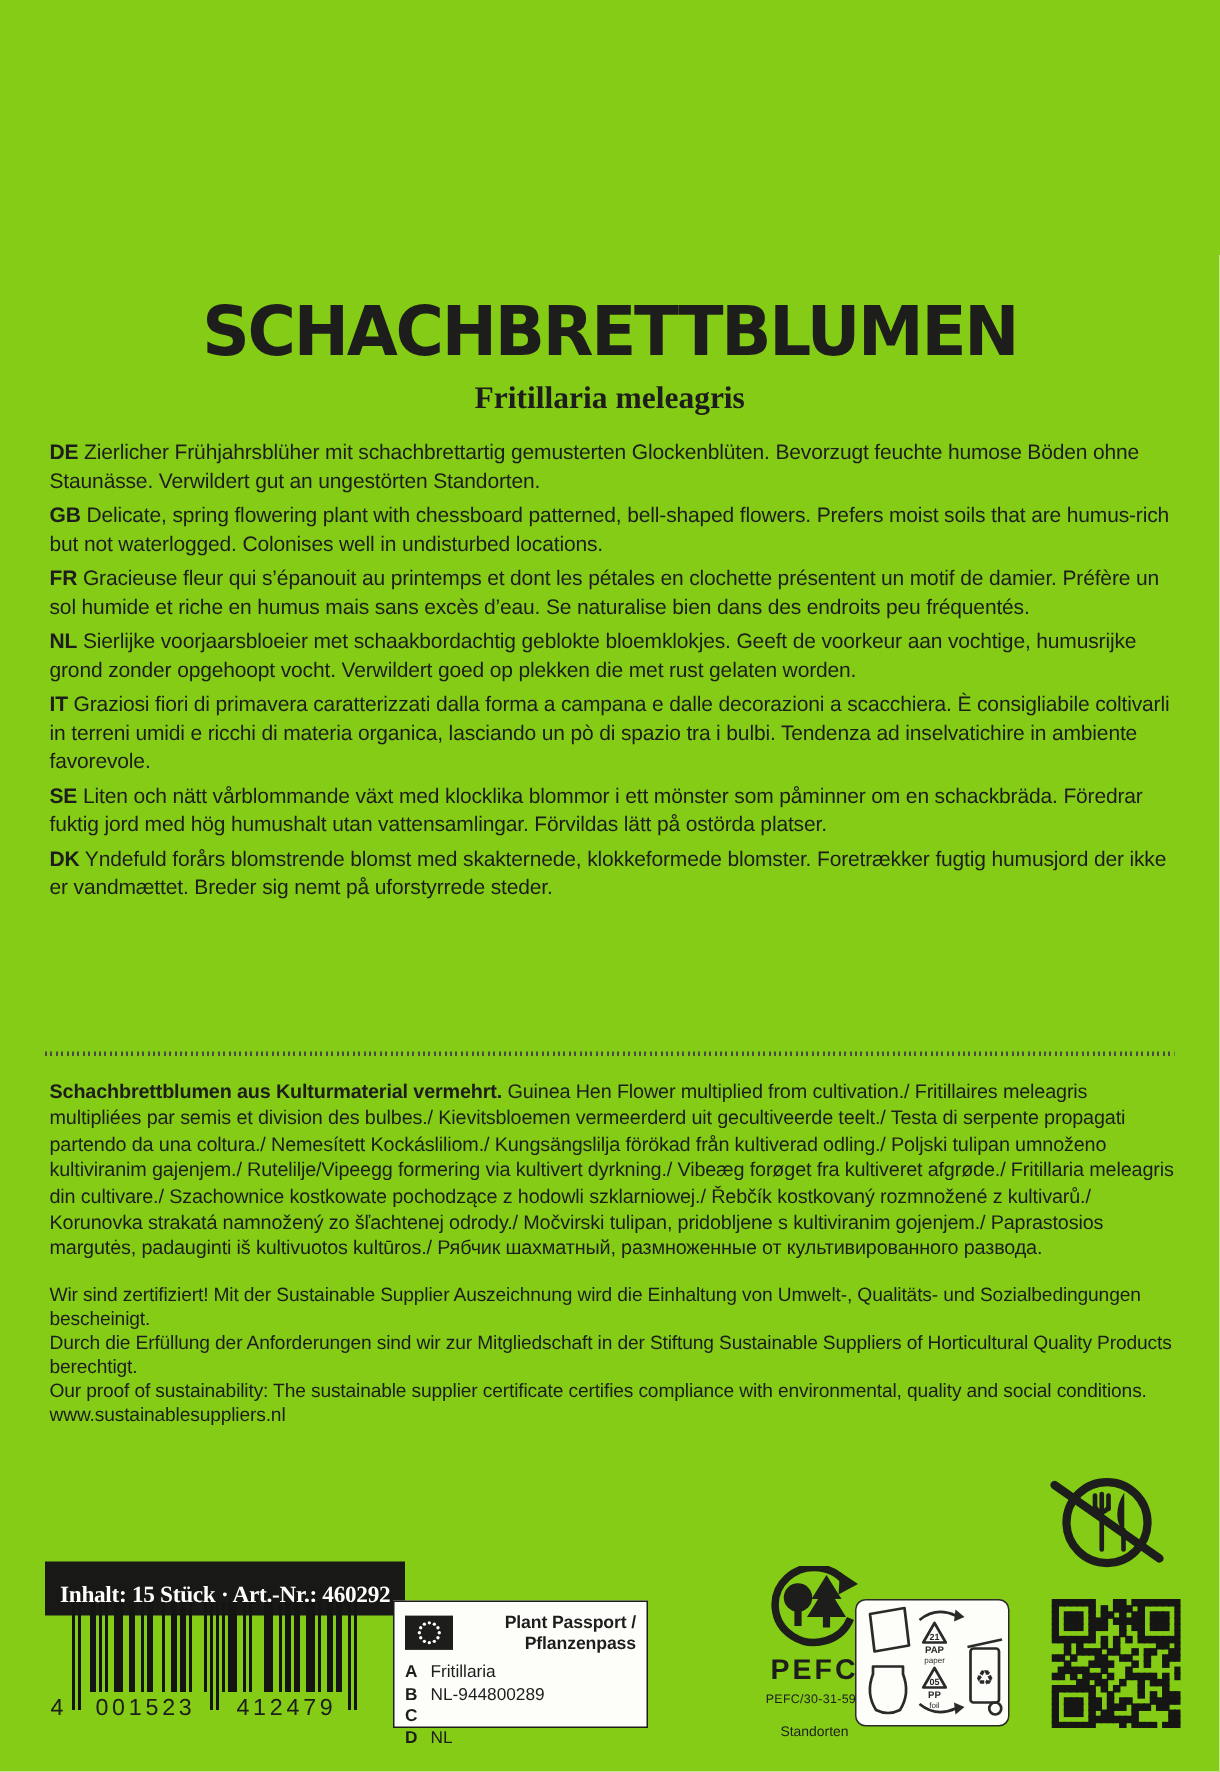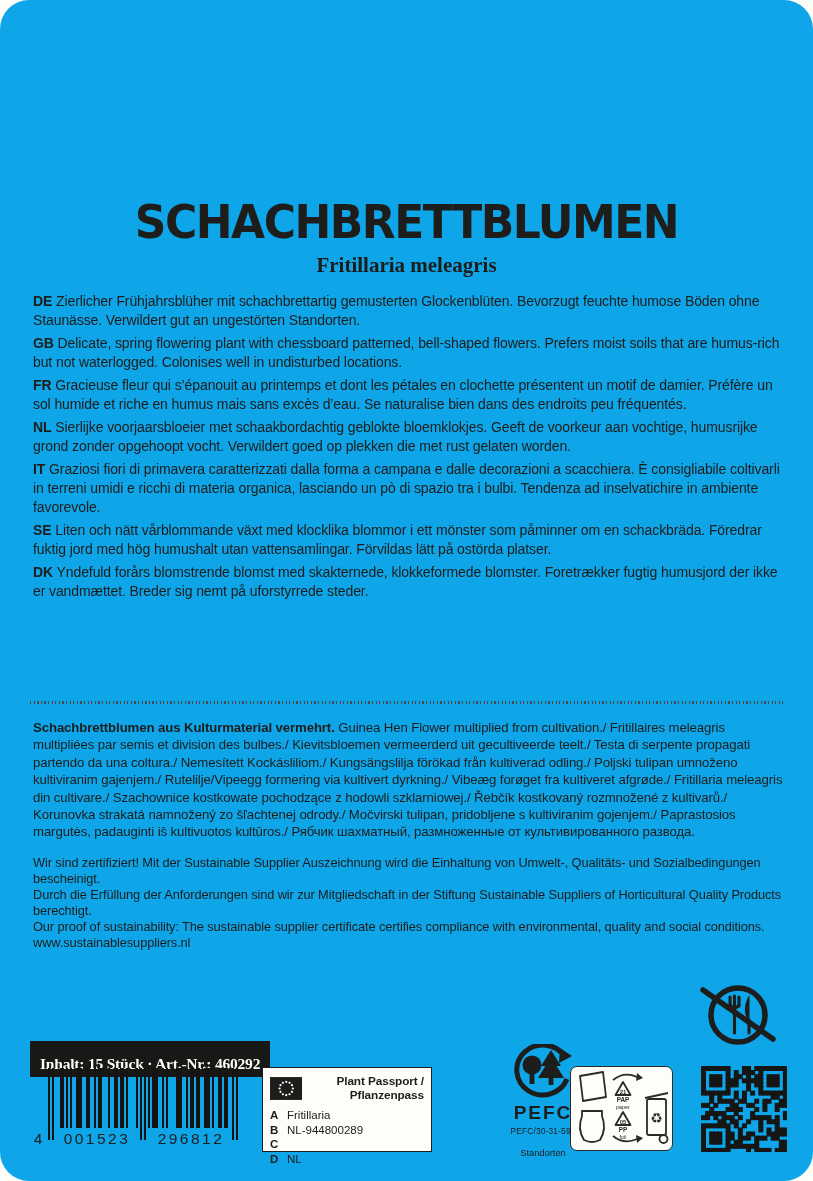--- a/index.html
+++ b/index.html
@@ -1,17 +1,17 @@
 <!DOCTYPE html>
 <html><head>
 <meta charset="utf-8">
 <style>
   html,body{margin:0;padding:0;background:#fdfdfa;}
-  .page{position:relative;width:813px;height:1181px;background:#0ea5e9;color:#1d1d1b;
-        font-family:"Liberation Sans",sans-serif;overflow:hidden;border-radius:29px;}
+  .page{position:relative;width:813px;height:1181px;background:#84cc16;color:#1d1d1b;
+        font-family:"Liberation Sans",sans-serif;overflow:hidden;}
   
   .hdr{position:absolute;top:200px;left:0;width:813px;text-align:center;}
   .title{font-family:"DejaVu Sans",sans-serif;font-weight:700;font-size:44px;
          letter-spacing:-1.5px;line-height:1;transform:scaleY(1.04);}
   .subtitle{font-family:"Liberation Serif",serif;font-weight:700;font-size:21px;margin-top:9px;}
   
   .descs{position:absolute;top:292px;left:33px;width:750px;font-size:14px;line-height:19px;letter-spacing:-0.1px;}
   .descs p{margin:0 0 4px 0;}
   .lang{font-weight:700;}
   
@@ -155,21 +155,21 @@
         <rect x="164" y="0" width="2" height="60" fill="#141412"></rect>
         <rect x="170" y="0" width="2" height="60" fill="#141412"></rect>
         <rect x="172" y="0" width="2" height="60" fill="#141412"></rect>
         <rect x="176" y="0" width="2" height="60" fill="#141412"></rect>
         <rect x="178" y="0" width="2" height="60" fill="#141412"></rect>
         <rect x="184" y="0" width="2" height="72" fill="#141412"></rect>
         <rect x="188" y="0" width="2" height="72" fill="#141412"></rect>
       </svg>
     <div class="bc-num bc-first">4</div>
     <div class="bc-num bc-g1">001523</div>
-    <div class="bc-num bc-g2">296812</div>
+    <div class="bc-num bc-g2">412479</div>
   </div>
 
   <div class="passport">
     <div class="pp-head">
       <svg width="44" height="31" viewBox="0 0 44 31">
         <rect x="0" y="0" width="44" height="31" fill="#1d1d1b"></rect>
         <g id="eu-stars" fill="#fdfdfa">
             <circle cx="22.00" cy="6.50" r="1.5"></circle>
             <circle cx="26.50" cy="7.71" r="1.5"></circle>
             <circle cx="29.79" cy="11.00" r="1.5"></circle>

